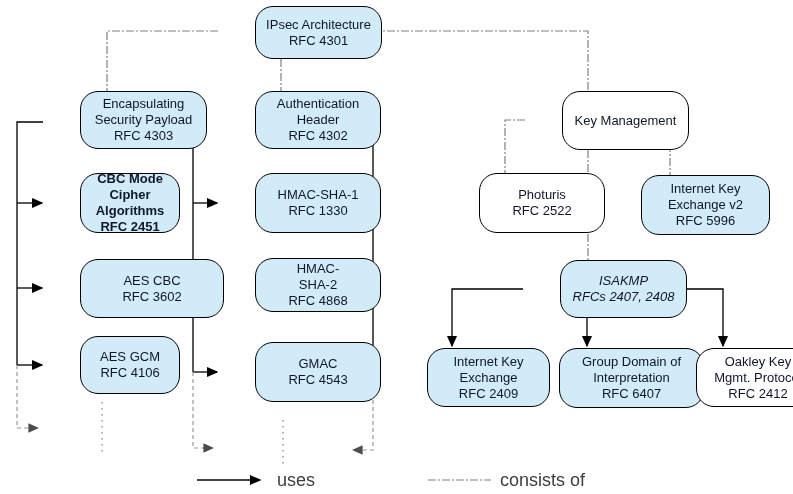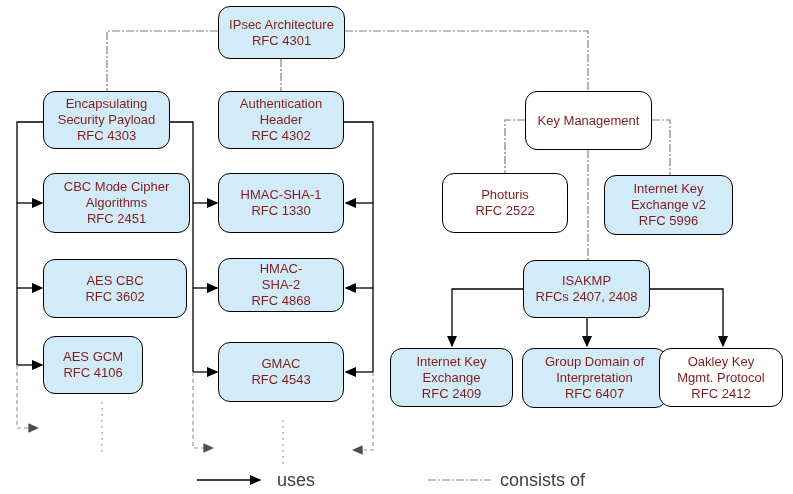--- a/index.html
+++ b/index.html
@@ -13,25 +13,26 @@
   #wires{position:absolute;left:0;top:0;z-index:1;}
   .node{
     position:absolute;
     z-index:2;
     box-sizing:border-box;
     display:flex;
     align-items:center;
     justify-content:center;
     text-align:center;
     border:1.5px solid #000;
-    border-radius:12px;
+    border-radius:18px;
     font-size:13px;
     line-height:16px;
-    color:#7f1d1d;
+    color:#0f172a;
     white-space:pre-line;
+    margin-left:37px;
   }
   .legend-label{
     position:absolute;
     z-index:2;
     font-size:18px;
     line-height:18px;
     color:#404040;
   }
 </style>
 </head>
@@ -97,36 +98,36 @@
   <div id="nodes">
       <div class="node" style="left: 218px; top: 6px; width: 127px; height: 53px; background: rgb(210, 235, 248); border-color: rgb(0, 0, 0);">IPsec Architecture
 RFC 4301</div>
       <div class="node" style="left: 43px; top: 91px; width: 127px; height: 58px; background: rgb(210, 235, 248); border-color: rgb(0, 0, 0);">Encapsulating
 Security Payload
 RFC 4303</div>
       <div class="node" style="left: 218px; top: 91px; width: 126px; height: 58px; background: rgb(210, 235, 248); border-color: rgb(0, 0, 0);">Authentication
 Header
 RFC 4302</div>
       <div class="node" style="left: 525px; top: 91px; width: 127px; height: 59px; background: rgb(255, 255, 255); border-color: rgb(0, 0, 0);">Key Management</div>
-      <div class="node" style="left: 43px; top: 173px; width: 147px; height: 60px; background: rgb(210, 235, 248); border-color: rgb(0, 0, 0);">CBC Mode Cipher
+      <div class="node" style="left: 43px; top: 173px; width: 100px; height: 60px; background: rgb(210, 235, 248); border-color: rgb(0, 0, 0); font-weight: bold;">CBC Mode Cipher
 Algorithms
 RFC 2451</div>
       <div class="node" style="left: 218px; top: 173px; width: 126px; height: 60px; background: rgb(210, 235, 248); border-color: rgb(0, 0, 0);">HMAC-SHA-1
 RFC 1330</div>
       <div class="node" style="left: 442px; top: 173px; width: 126px; height: 60px; background: rgb(255, 255, 255); border-color: rgb(0, 0, 0);">Photuris
 RFC 2522</div>
       <div class="node" style="left: 604px; top: 175px; width: 129px; height: 60px; background: rgb(210, 235, 248); border-color: rgb(0, 0, 0);">Internet Key
 Exchange v2
 RFC 5996</div>
       <div class="node" style="left: 43px; top: 259px; width: 144px; height: 59px; background: rgb(210, 235, 248); border-color: rgb(0, 0, 0);">AES CBC
 RFC 3602</div>
       <div class="node" style="left: 218px; top: 258px; width: 126px; height: 54px; background: rgb(210, 235, 248); border-color: rgb(0, 0, 0);">HMAC-
 SHA-2
 RFC 4868</div>
-      <div class="node" style="left: 523px; top: 260px; width: 127px; height: 58px; background: rgb(210, 235, 248); border-color: rgb(0, 0, 0);">ISAKMP
+      <div class="node" style="left: 523px; top: 260px; width: 127px; height: 58px; background: rgb(210, 235, 248); border-color: rgb(0, 0, 0); font-style: italic;">ISAKMP
 RFCs 2407, 2408</div>
       <div class="node" style="left: 43px; top: 336px; width: 100px; height: 58px; background: rgb(210, 235, 248); border-color: rgb(0, 0, 0);">AES GCM
 RFC 4106</div>
       <div class="node" style="left: 218px; top: 342px; width: 126px; height: 60px; background: rgb(210, 235, 248); border-color: rgb(0, 0, 0);">GMAC
 RFC 4543</div>
       <div class="node" style="left: 390px; top: 348px; width: 123px; height: 59px; background: rgb(210, 235, 248); border-color: rgb(0, 0, 0);">Internet Key
 Exchange
 RFC 2409</div>
       <div class="node" style="left: 522px; top: 348px; width: 145px; height: 60px; background: rgb(210, 235, 248); border-color: rgb(0, 0, 0);">Group Domain of
 Interpretation

